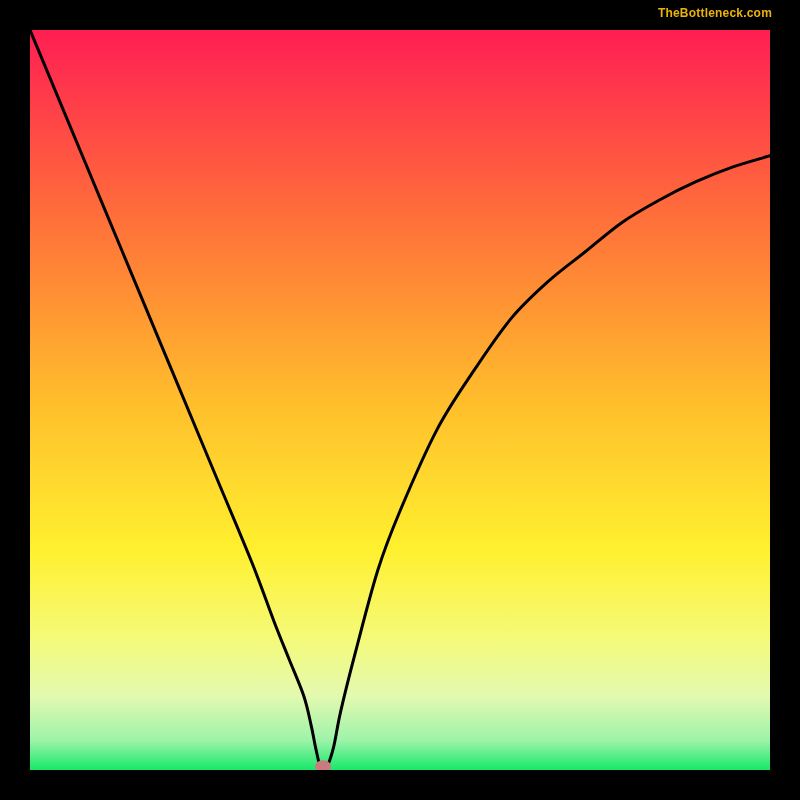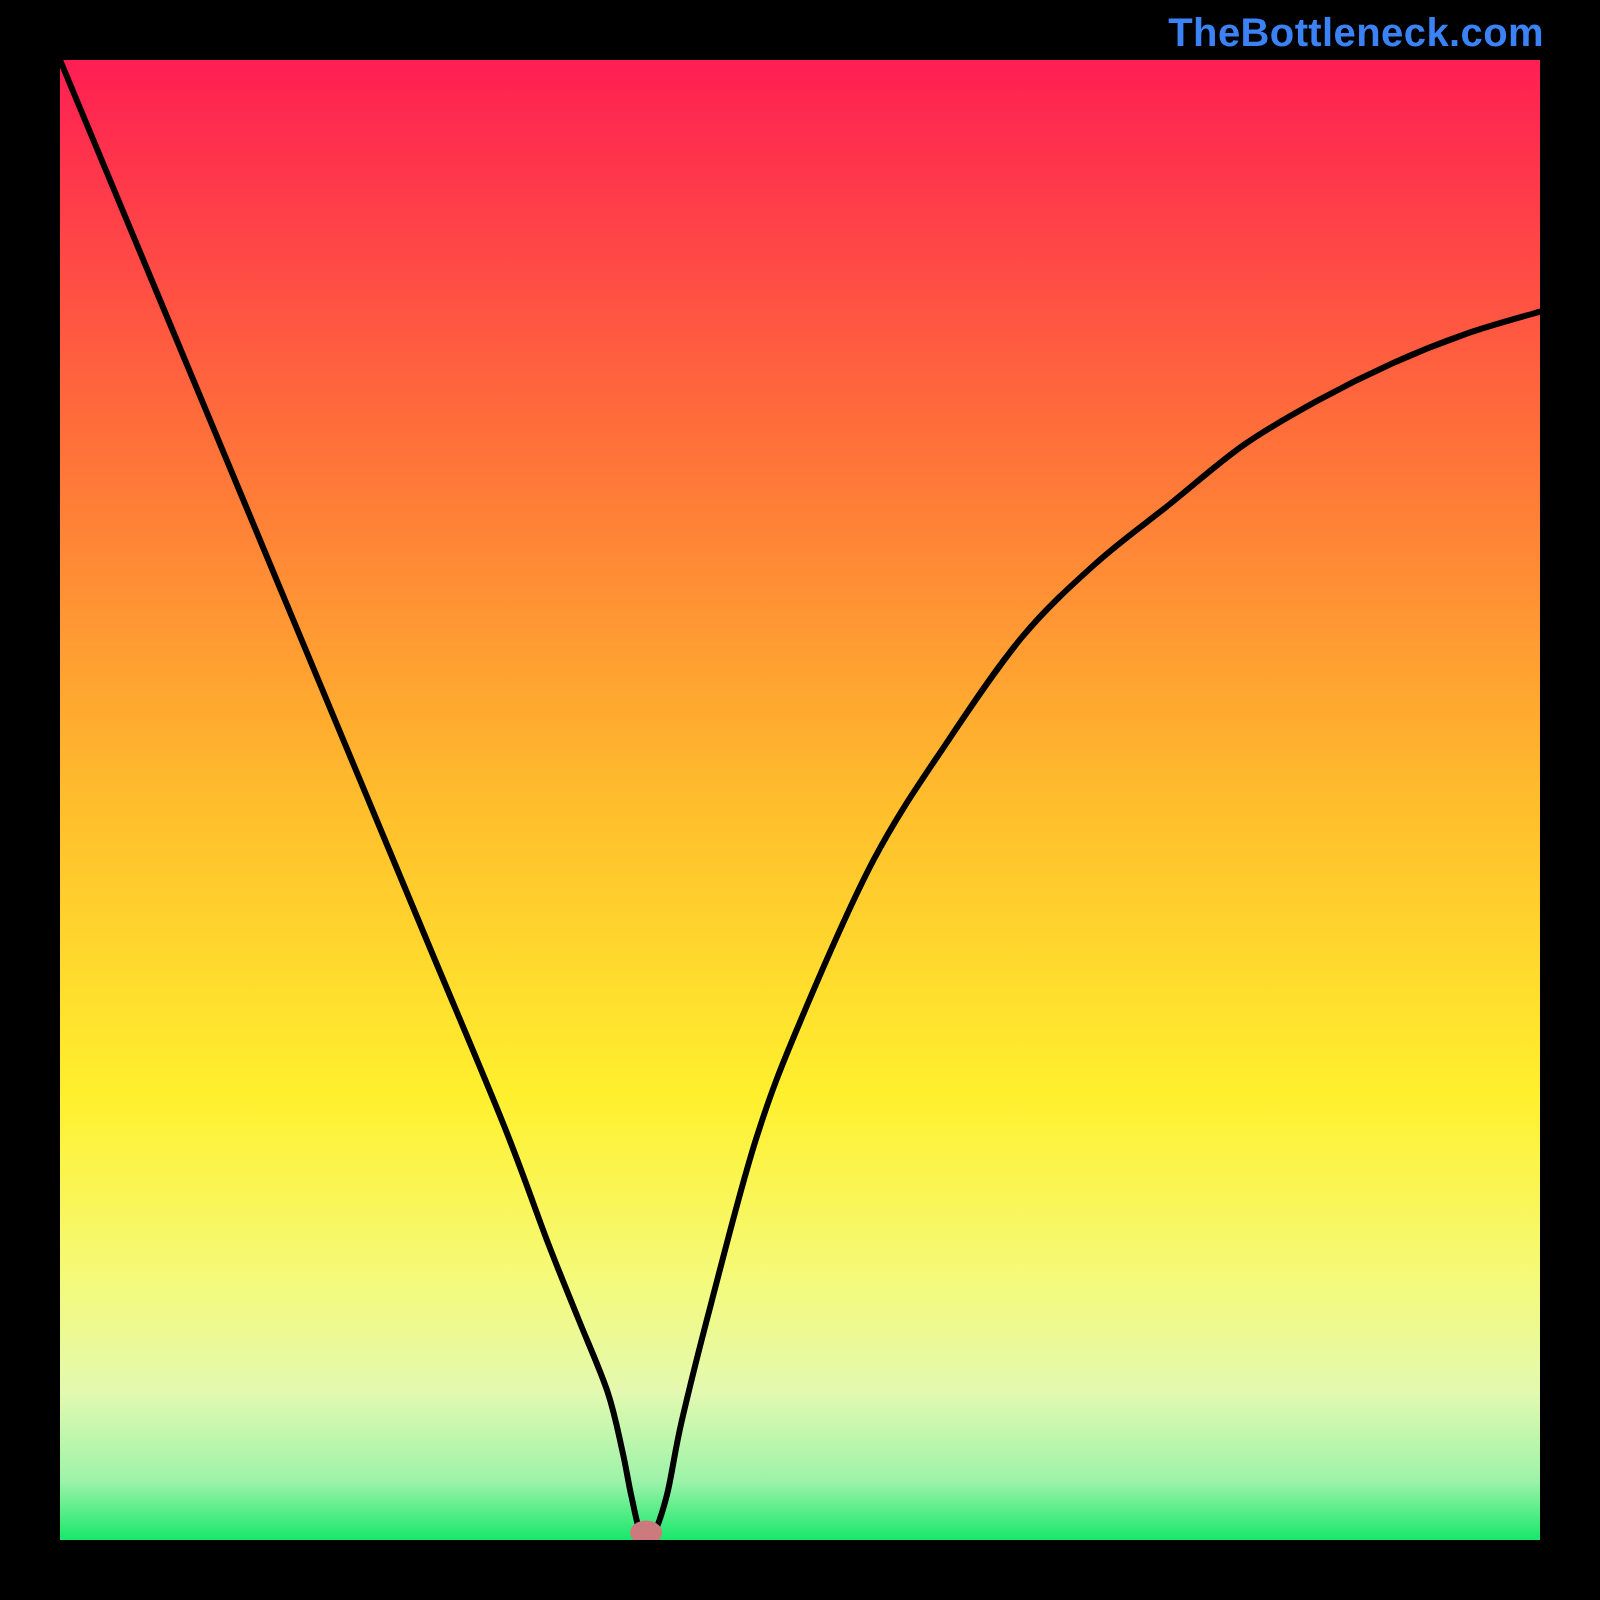--- a/index.html
+++ b/index.html
@@ -23,23 +23,23 @@
     left: 30px;
     top: 30px;
     width: 740px;
     height: 740px;
   }
   .watermark {
     position: absolute;
     top: 6px;
     right: 28px;
     font-family: Arial, Helvetica, sans-serif;
-    font-size: 20px;
+    font-size: 12px;
     font-weight: 600;
-    color: #3b82f6;
+    color: #eab308;
     letter-spacing: 0.2px;
   }
   svg { display: block; }
 </style>
 </head>
 <body>
 
 <div class="frame">
   <div class="watermark">TheBottleneck.com</div>
   <div class="plot-area">

